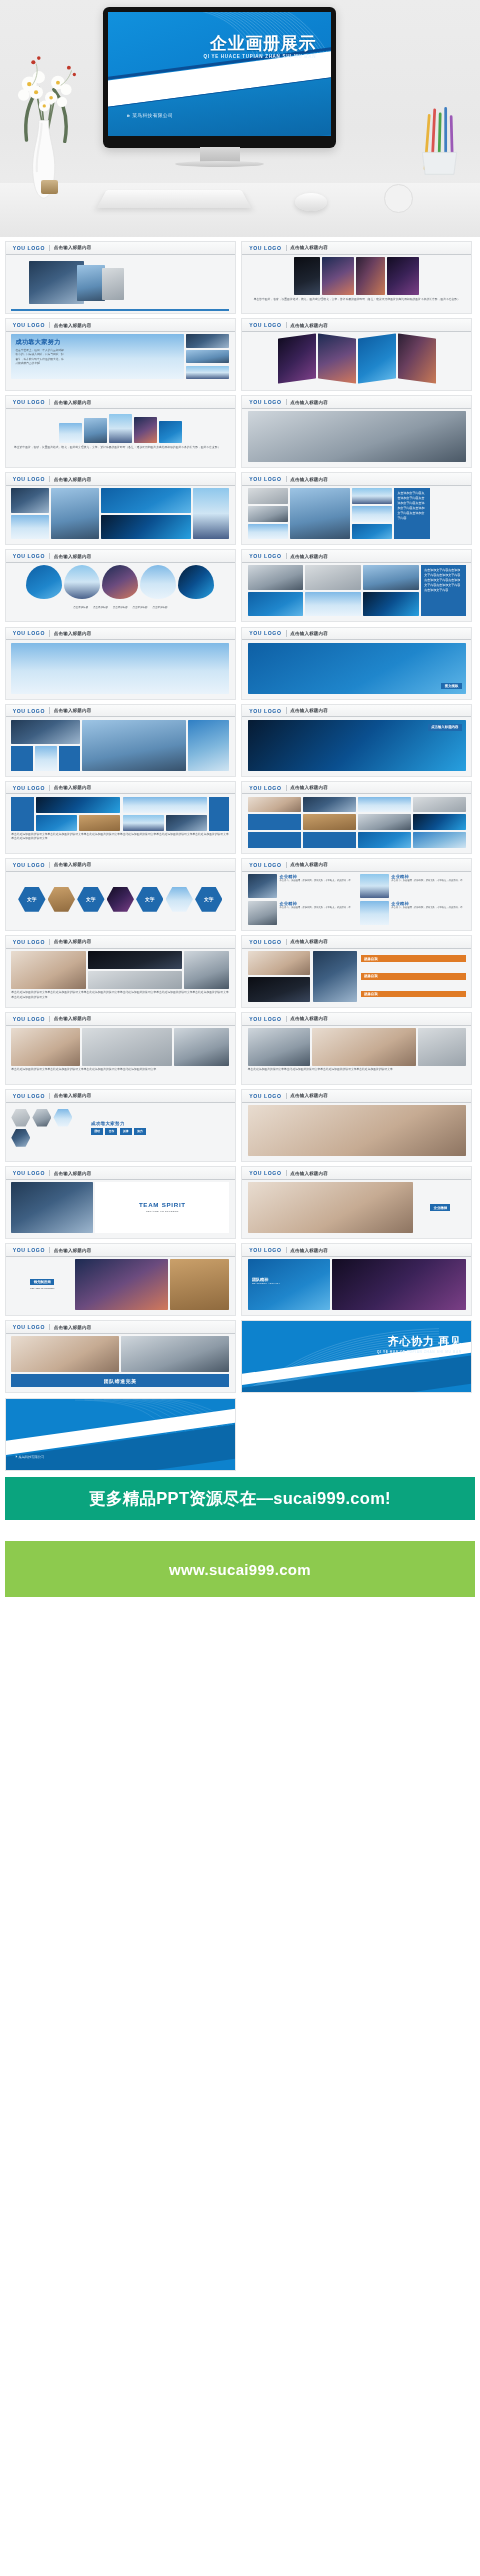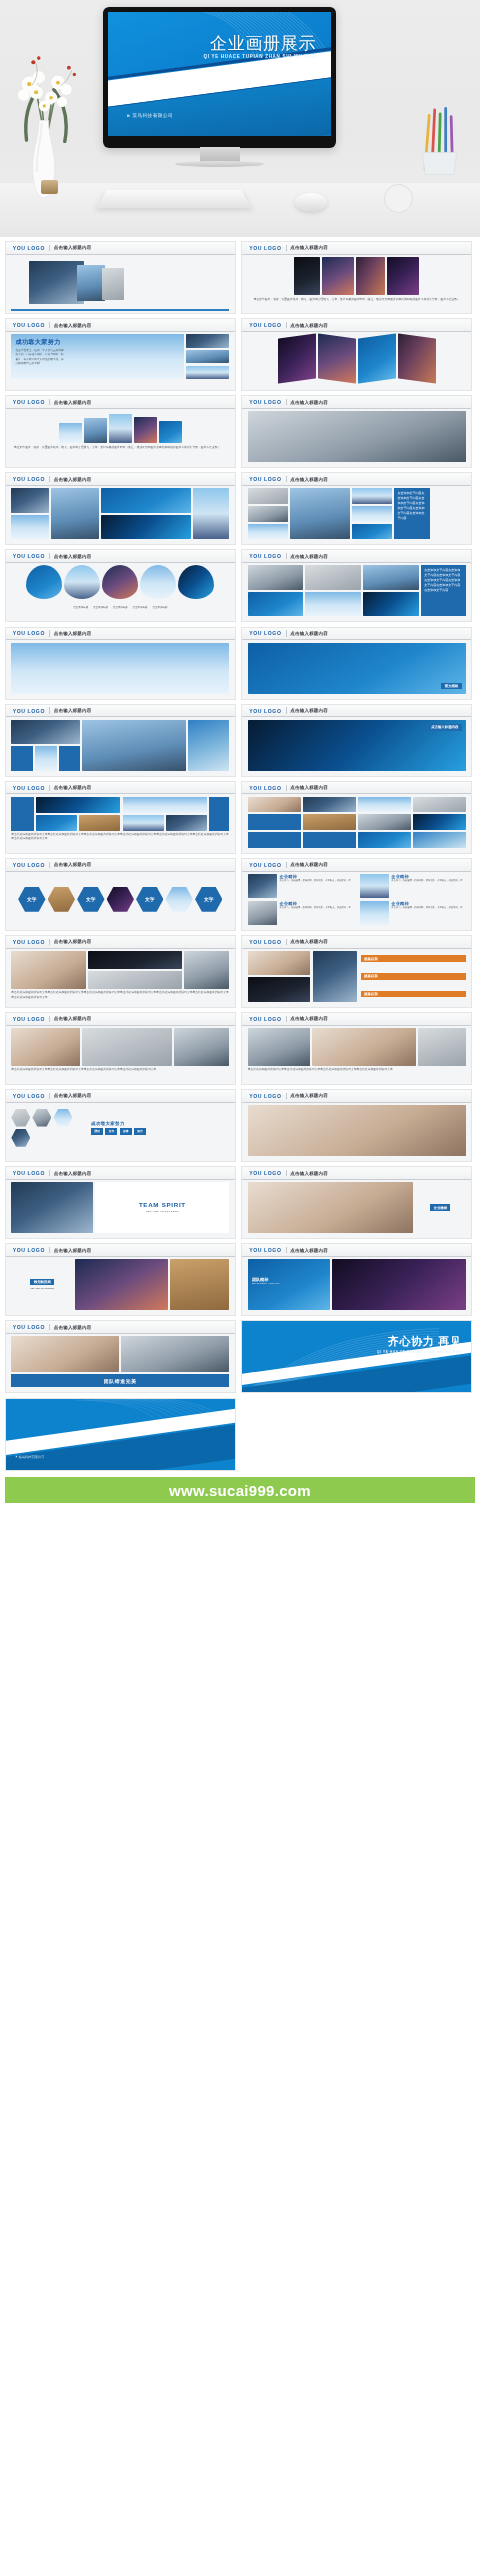--- a/index.html
+++ b/index.html
@@ -50,21 +50,21 @@
   .screen .band-blue{
     position:absolute;left:-12%;top:66%;width:124%;height:45%;
     background:linear-gradient(180deg,#0f7ec4 0%,#0b68a9 100%);transform:rotate(-7.5deg);
   }
   .wave{position:absolute;right:-2%;top:-6%;width:74%;height:80%;opacity:.55;}
   .hero-title{
     position:absolute;right:15px;top:23px;text-align:right;z-index:6;
     color:#fff;
   }
   .hero-title .zh{
-    font-size:17px;font-weight:normal;letter-spacing:0.7px;line-height:1;
+    font-size:17px;font-weight:bold;letter-spacing:0.7px;line-height:1;
     text-shadow:0 0.7px 1.4px rgba(0,0,0,.25);
   }
   .hero-title .en{
     font-size:4.5px;letter-spacing:0.7px;margin-top:2.7px;color:#eaf6ff;font-weight:bold;
   }
   .hero-company{
     position:absolute;left:19px;bottom:18px;z-index:6;color:#dbeaf7;
     font-size:4.8px;letter-spacing:0.3px;
   }
   .hero-company b{color:#fff;margin-right:2.1px;font-size:5.5px;}
@@ -191,22 +191,22 @@
   }
   .cover-company b{color:#fff;margin-right:1.4px;}
 
   
   .banner-wrap{padding:4.1px 4.8px 0 4.8px;box-sizing:border-box;width:480px;}
   .banner-teal{
     height:43px;background:#0aa47e;display:flex;align-items:center;justify-content:center;
     color:#fff;font-size:16.5px;font-weight:bold;letter-spacing:0.3px;
   }
   .banner-green{
-    height:26px;background:#8dca4e;display:flex;align-items:center;justify-content:center;
-    color:#fff;font-size:15px;font-weight:bold;letter-spacing:0.3px;
+    height:56px;background:#8dca4e;display:flex;align-items:center;justify-content:center;
+    color:#fff;font-size:15px;font-weight:bold;letter-spacing:0.3px;margin-top:21px;
   }
   .tail{height:117px;background:#fff;}
 </style>
 </head>
 <body>
 
 <div class="page">
 
   <div class="hero">
     <div class="hero-desk"></div>
@@ -932,18 +932,19 @@
         <div class="w2" style="top:58%;height:48%;"></div>
         <div class="cover-company">
           <b>»</b><span>菜鸟科技有限公司</span>
         </div>
       </div>
     </div>
 
   </div>
 
   <div class="banner-wrap">
+    <div class="banner-teal">更多精品PPT资源尽在—sucai999.com!</div>
     <div class="banner-green">www.sucai999.com</div>
   </div>
   <div class="tail"></div>
 
 </div>
 
 
 </body></html>

